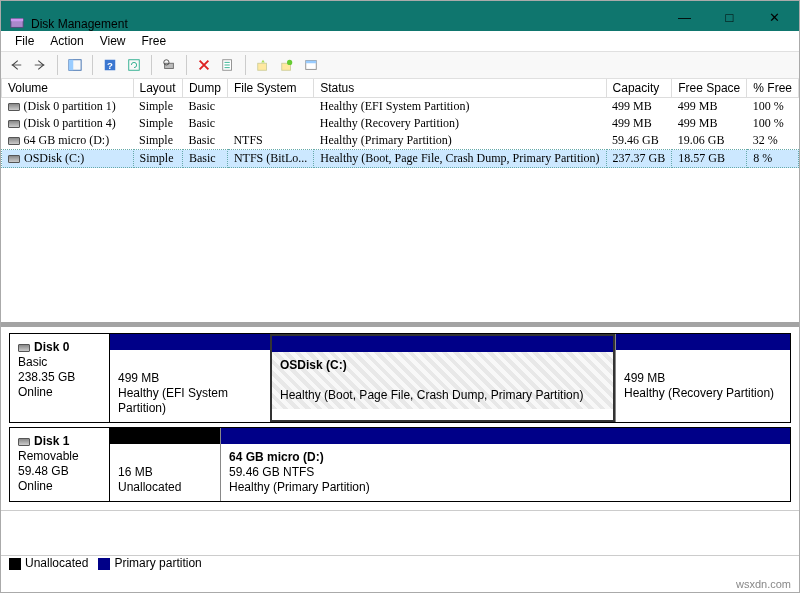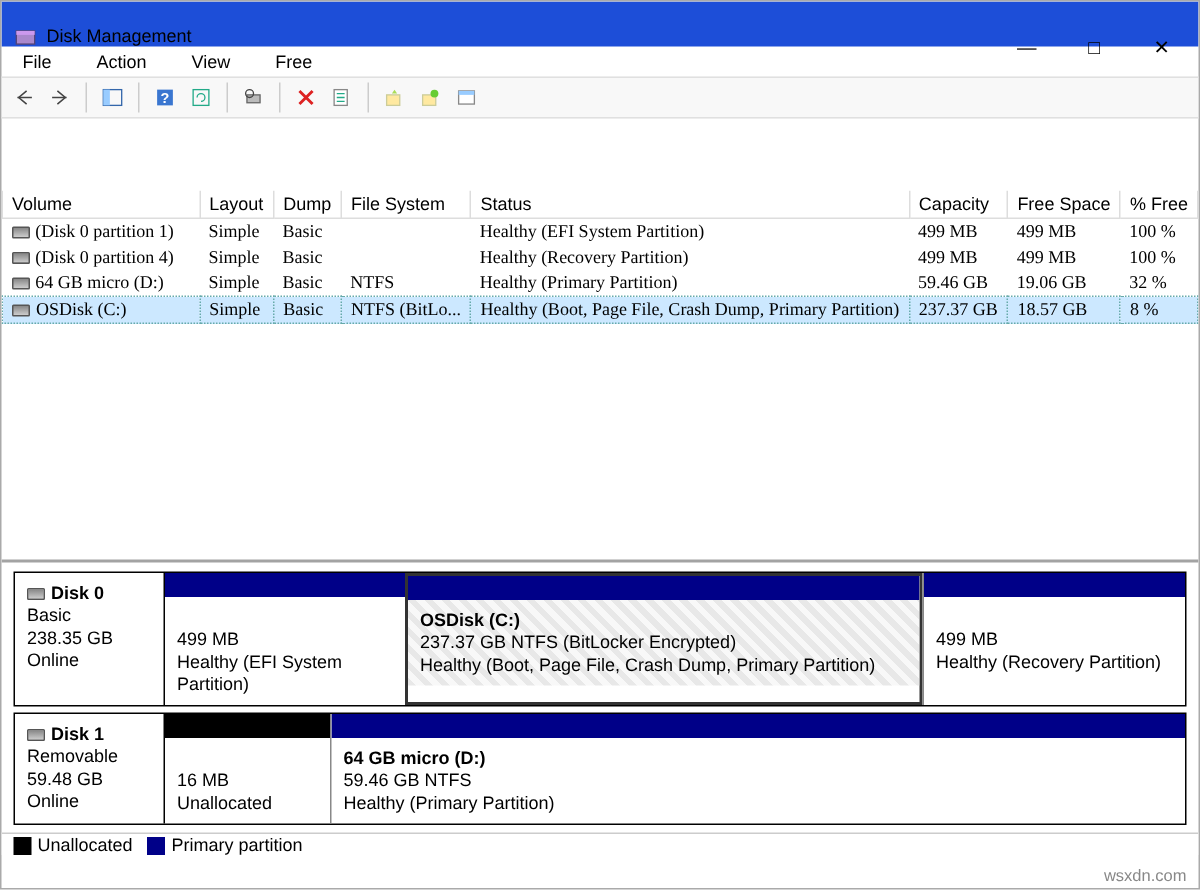--- a/index.html
+++ b/index.html
@@ -1,28 +1,28 @@
 <!DOCTYPE html>
 <html><head>
 <meta charset="utf-8">
 <style>
 * { box-sizing: border-box; margin: 0; padding: 0; }
 body { font-family: "Segoe UI", Tahoma, sans-serif; font-size: 12px; background: #fff; width: 800px; height: 593px; overflow: hidden; border: 1px solid #aaa; position: relative; }
-.titlebar { height: 30px; display: flex; align-items: flex-start; padding: 16px 2px 0 8px; background: #1d4ed8; }
+.titlebar { height: 30px; display: flex; align-items: flex-end; padding: 0 2px 0 8px; background: #0f766e; }
 .titlebar .icon-slot { width: 16px; height: 16px; margin-right: 6px; display: flex; align-items: center; justify-content: center; }
 .titlebar .title { flex: 1; font-size: 12px; }
 .winbtn { width: 45px; height: 28px; display: flex; align-items: center; justify-content: center; font-size: 13px; }
-.menubar { height: 20px; display: flex; padding: 0 6px; gap: 14px; align-items: center; }
+.menubar { height: 20px; display: flex; padding: 0 6px; gap: 0; align-items: center; }
 .menubar span { padding: 2px 8px; }
 .toolbar { height: 28px; border-top: 1px solid #e0e0e0; border-bottom: 1px solid #e0e0e0; display: flex; align-items: center; padding: 0 4px; gap: 2px; background: #f8f8f8; }
 .tbtn { width: 22px; height: 22px; display: flex; align-items: center; justify-content: center; border: 1px solid transparent; font-size: 12px; }
 .tsep { width: 1px; height: 20px; background: #ccc; margin: 0 4px; }
 .svgicon { width: 14px; height: 14px; }
 
-.volume-table { height: 248px; overflow: auto; border-bottom: 2px solid #a3a3a3; margin-top: 48px; }
+.volume-table { height: 248px; overflow: auto; border-bottom: 5px solid #a3a3a3; }
 table { border-collapse: collapse; width: 100%; font-size: 12px; }
 thead th { text-align: left; background: #fff; border: 1px solid #ddd; border-top: none; padding: 2px 6px; font-weight: 400; white-space: nowrap; }
 tbody td { padding: 1px 6px; white-space: nowrap; font-family: Liberation Serif, serif; }
 tbody tr.sel td { background: #cce8ff; border: 1px dotted #6aa; }
 .disk-ico { display:inline-block; width:12px; height:8px; background:linear-gradient(#888,#ccc); border:1px solid #555; border-radius:1px; margin-right:4px; vertical-align:middle;}
 
 .disk-panel { padding: 6px 8px 4px 8px; border-bottom: 1px solid #ccc; }
 .disk-row { display: flex; border: 1px solid #000; margin-bottom: 4px; background: #fff; }
 .disk-info { width: 100px; padding: 6px 8px; border-right: 1px solid #000; font-size: 12px; line-height: 1.25; }
 .disk-info b { font-weight: 700; }
@@ -202,21 +202,21 @@
       <span>238.35 GB</span><br>
       <span>Online</span>
     </div>
     <div class="parts">
       <div class="part" style="flex:0 0 160px">
         <div class="bar bar-primary"></div>
         <div class="body"><br><span>499 MB</span><br><span>Healthy (EFI System Partition)</span></div>
       </div>
       <div class="part hatched" style="flex:1;border:2px solid #333">
         <div class="bar bar-primary"></div>
-        <div class="body"><b>OSDisk  (C:)</b><br><span>237.37 GB NTFS (BitLocker Encrypted)</span><br><span>Healthy (Boot, Page File, Crash Dump, Primary Partition)</span></div>
+        <div class="body"><b>OSDisk  (C:)</b><br><br><span>Healthy (Boot, Page File, Crash Dump, Primary Partition)</span></div>
       </div>
       <div class="part" style="flex:0 0 175px">
         <div class="bar bar-primary"></div>
         <div class="body"><br><span>499 MB</span><br><span>Healthy (Recovery Partition)</span></div>
       </div>
     </div>
   </div>
 
   <div class="disk-row">
     <div class="disk-info">

